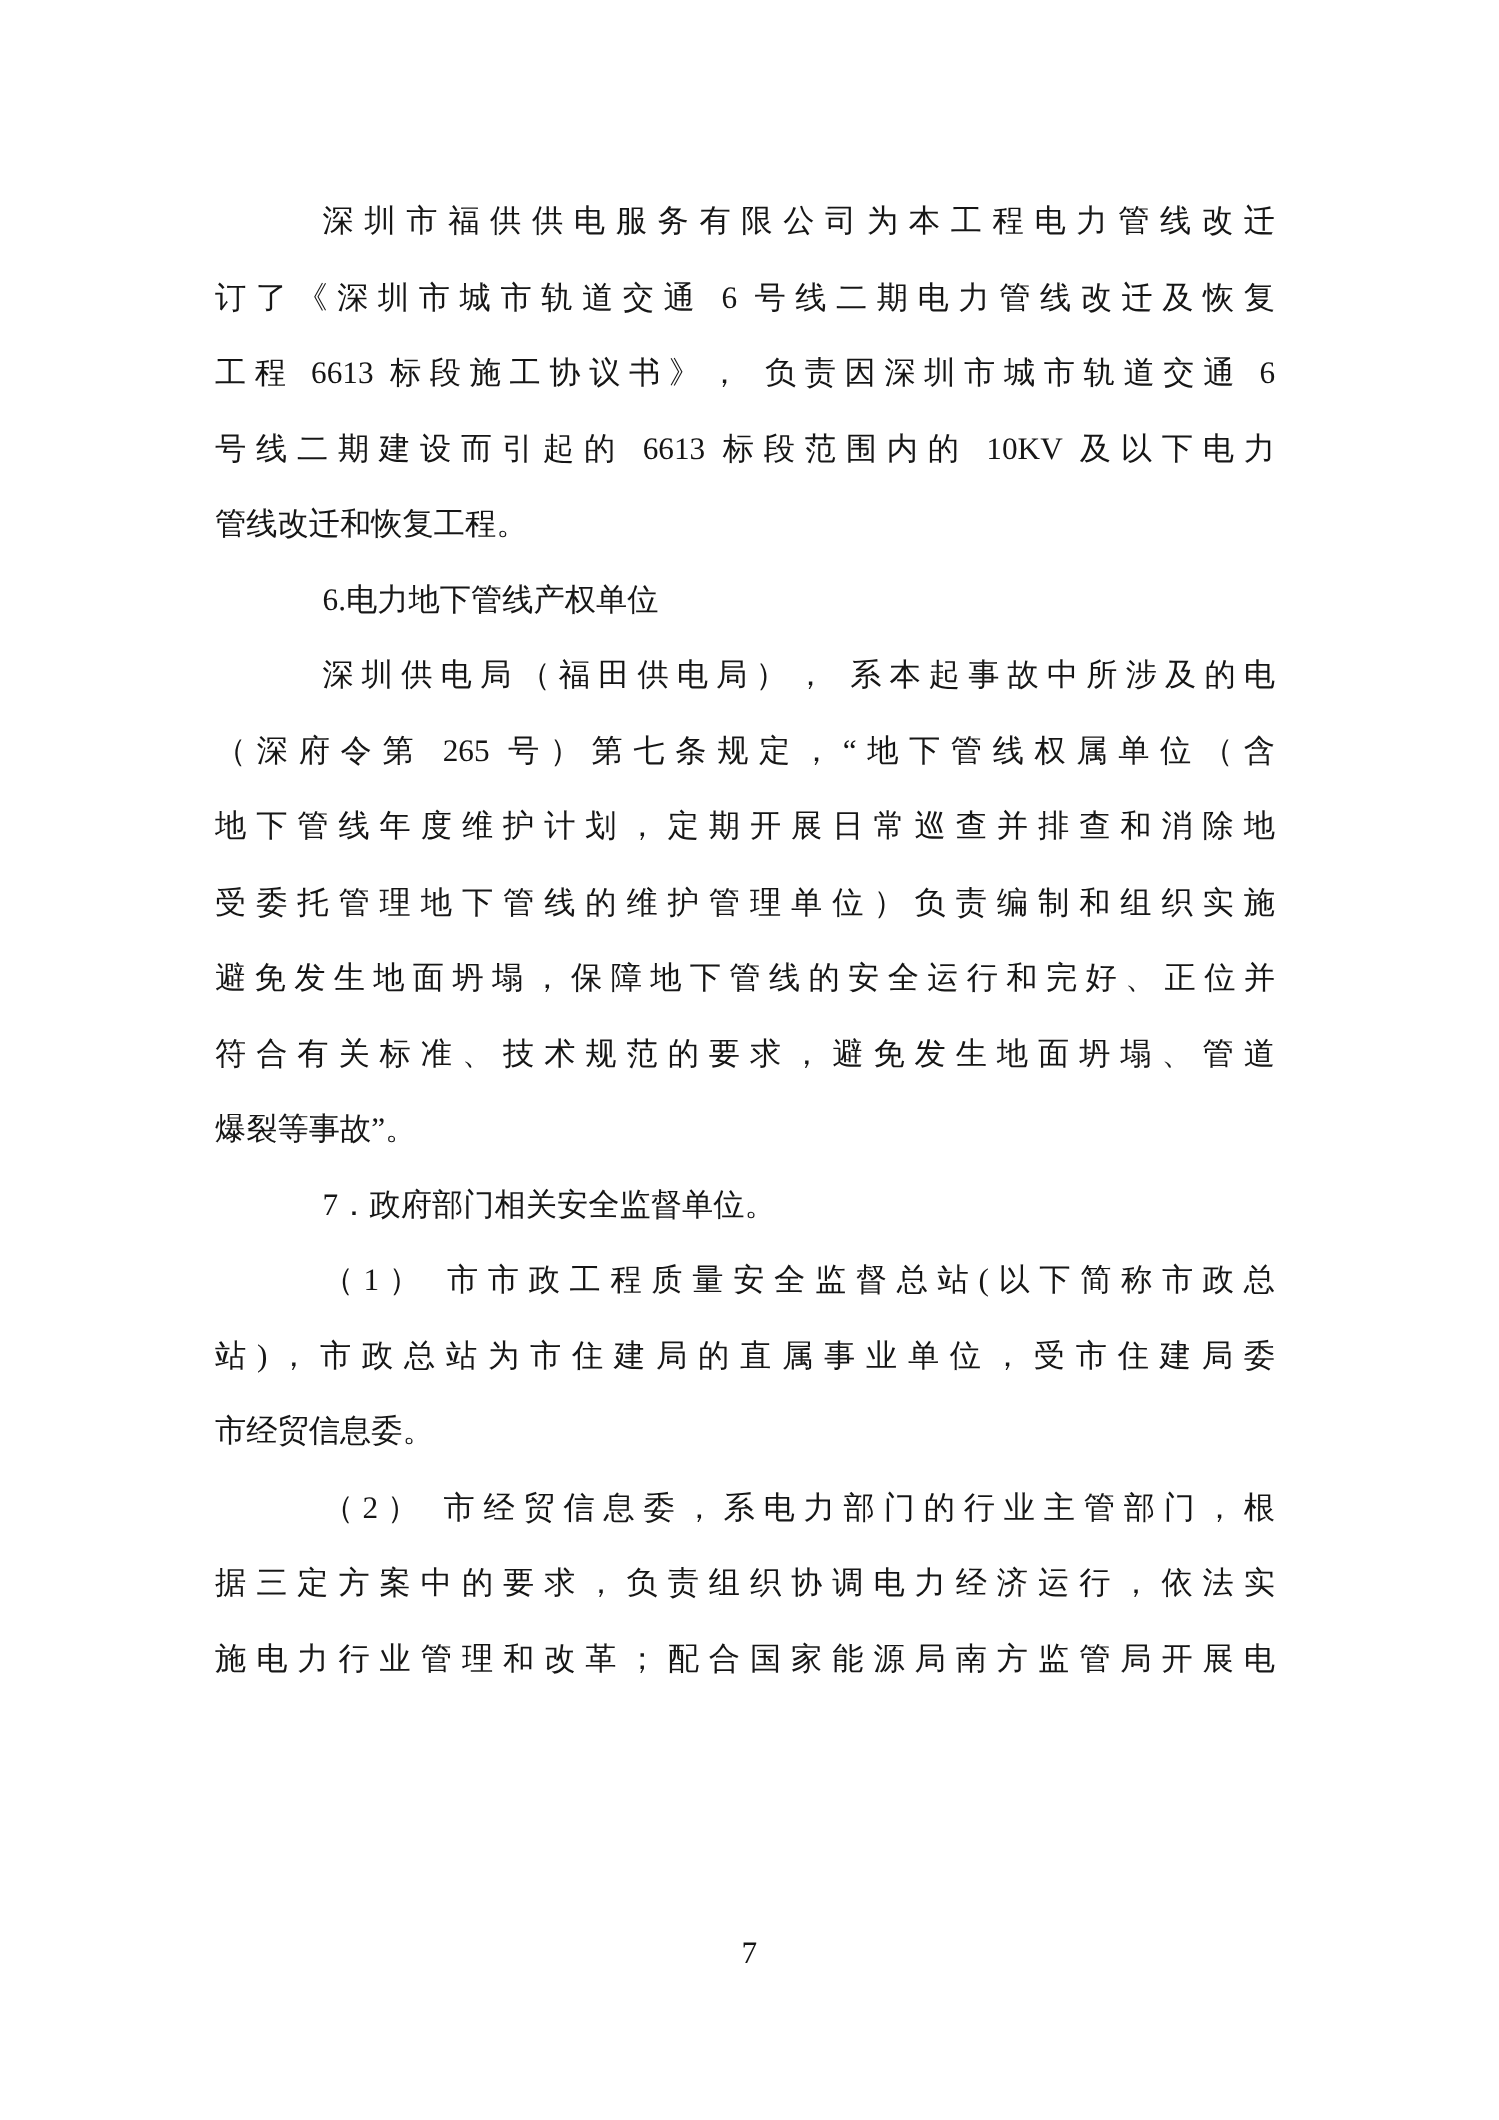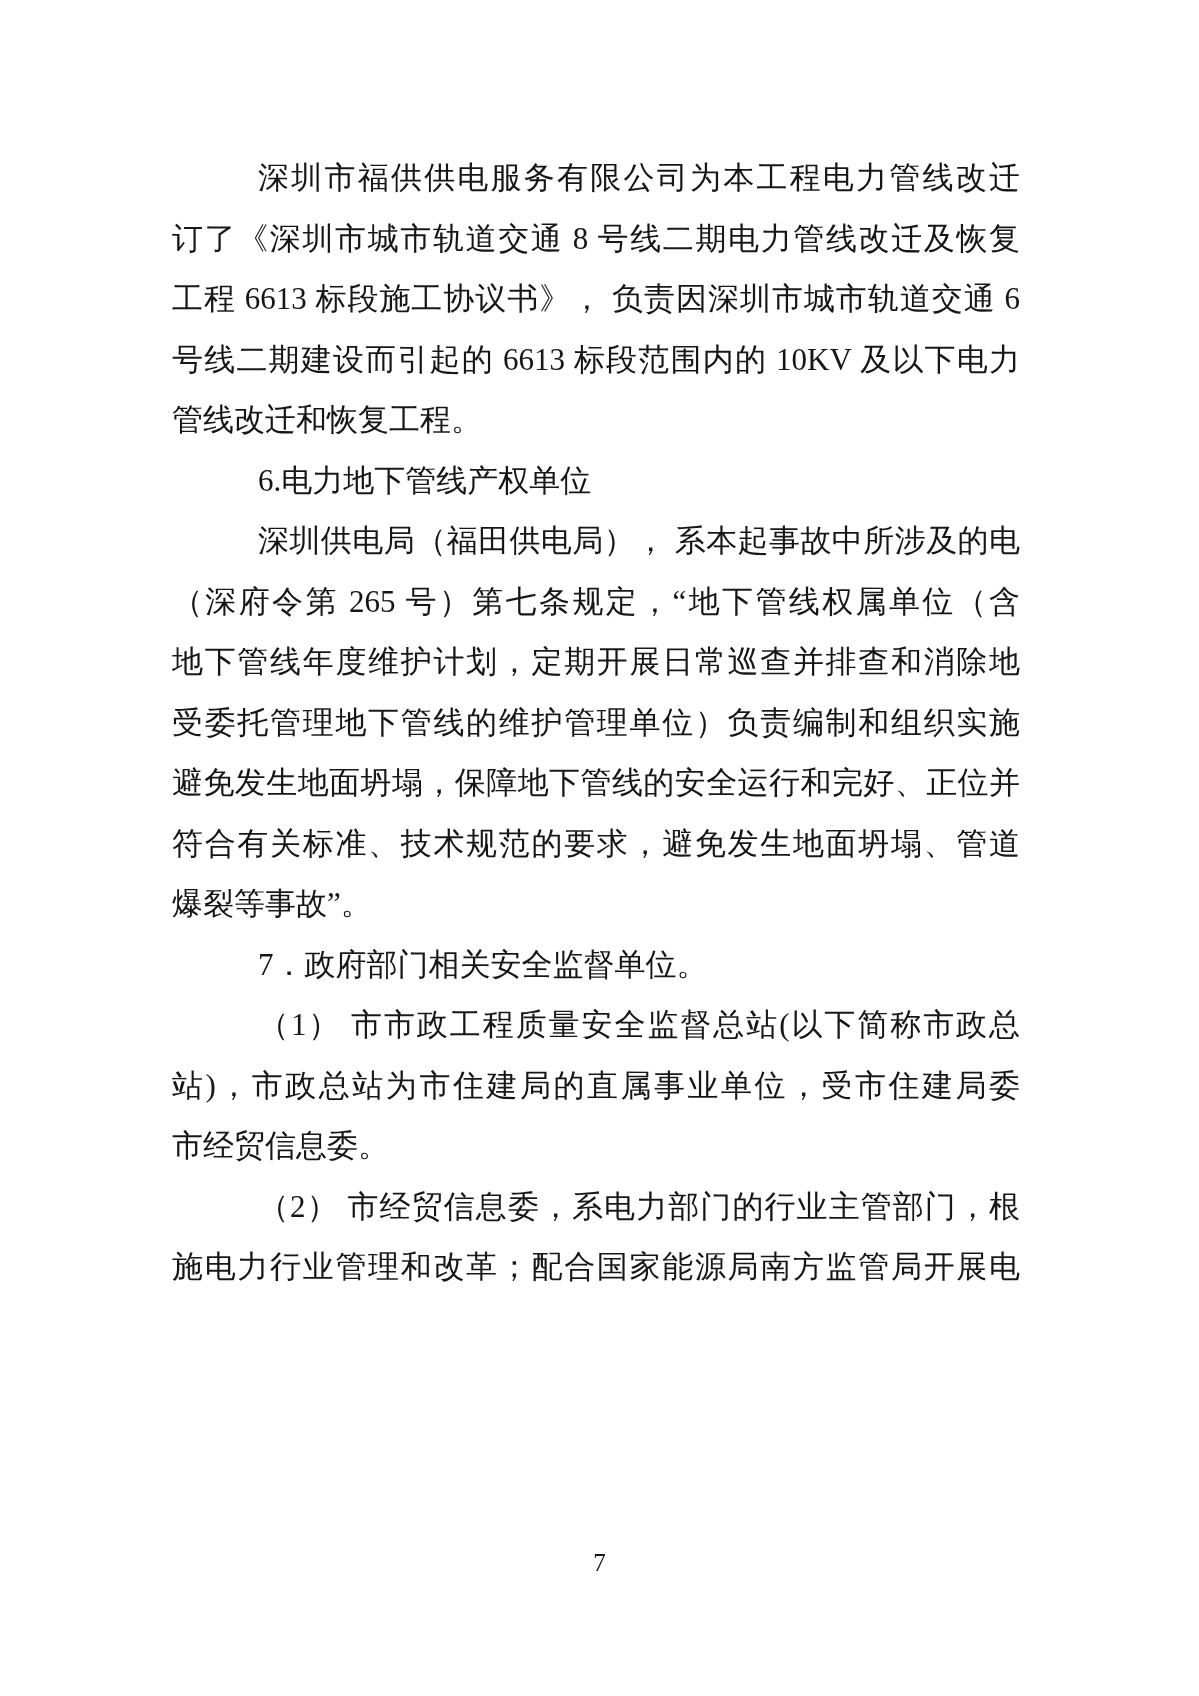--- a/index.html
+++ b/index.html
@@ -10,21 +10,21 @@
     background: #ffffff;
     overflow: hidden;
     font-family: "Liberation Serif", "DejaVu Serif", serif;
     color: #161616;
   }
   .body-text {
     position: absolute;
     left: 172px;
     top: 148px;
     width: 848px;
-    font-size: 31px;
+    font-size: 25px;
     line-height: 60.5px;
   }
   .line {
     height: 60.5px;
     text-align: justify;
     text-align-last: justify;
     white-space: normal;
   }
   .line.short {
     text-align-last: left;
@@ -42,33 +42,34 @@
     line-height: 30px;
     color: #161616;
   }
 </style>
 </head>
 <body>
 
 <div class="page">
   <div class="body-text">
       <div class="line indent">深圳市福供供电服务有限公司为本工程电力管线改迁</div>
-      <div class="line">订了《深圳市城市轨道交通 8 号线二期电力管线改迁及恢复</div>
+      <div class="line">订了《深圳市城市轨道交通 6 号线二期电力管线改迁及恢复</div>
       <div class="line">工程 6613 标段施工协议书》， 负责因深圳市城市轨道交通 6</div>
       <div class="line">号线二期建设而引起的 6613 标段范围内的 10KV 及以下电力</div>
       <div class="line short">管线改迁和恢复工程。</div>
       <div class="line indent short">6.电力地下管线产权单位</div>
       <div class="line indent">深圳供电局（福田供电局）， 系本起事故中所涉及的电</div>
       <div class="line">（深府令第 265 号）第七条规定，“地下管线权属单位（含</div>
       <div class="line">地下管线年度维护计划，定期开展日常巡查并排查和消除地</div>
       <div class="line">受委托管理地下管线的维护管理单位）负责编制和组织实施</div>
       <div class="line">避免发生地面坍塌，保障地下管线的安全运行和完好、正位并</div>
       <div class="line">符合有关标准、技术规范的要求，避免发生地面坍塌、管道</div>
       <div class="line short">爆裂等事故”。</div>
       <div class="line indent short">7．政府部门相关安全监督单位。</div>
       <div class="line indent">（1） 市市政工程质量安全监督总站(以下简称市政总</div>
       <div class="line">站)，市政总站为市住建局的直属事业单位，受市住建局委</div>
       <div class="line short">市经贸信息委。</div>
       <div class="line indent">（2） 市经贸信息委，系电力部门的行业主管部门，根</div>
+      <div class="line">据三定方案中的要求，负责组织协调电力经济运行，依法实</div>
       <div class="line">施电力行业管理和改革；配合国家能源局南方监管局开展电</div>
     </div>
   <div class="page-num">7</div>
 </div>
 
 </body></html>

